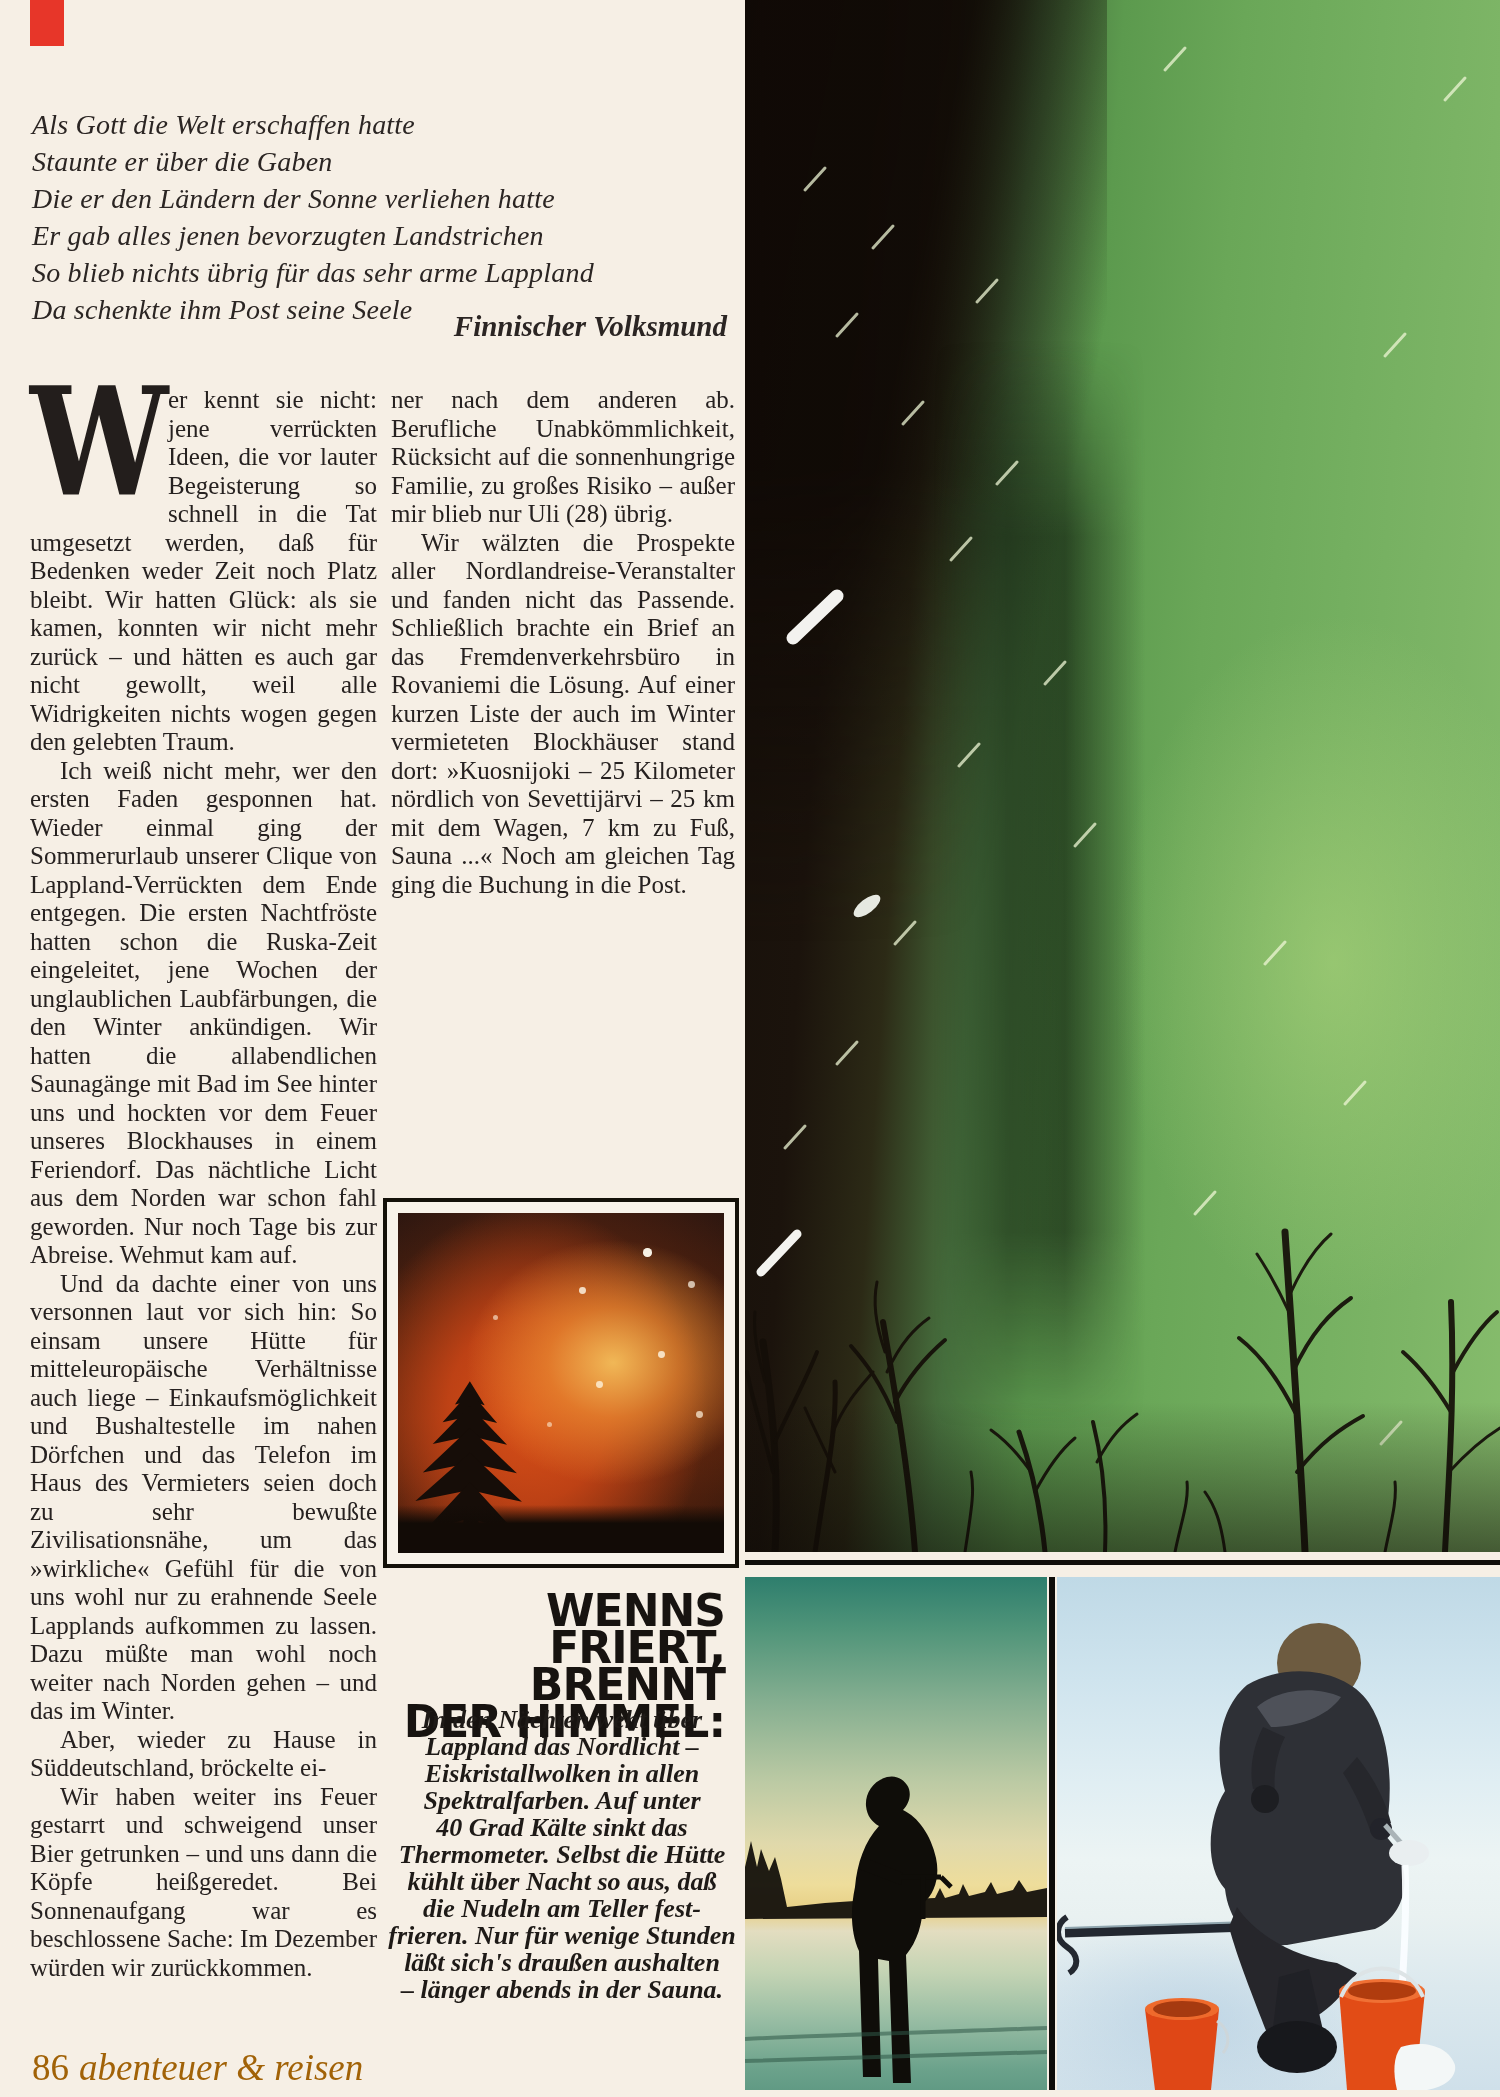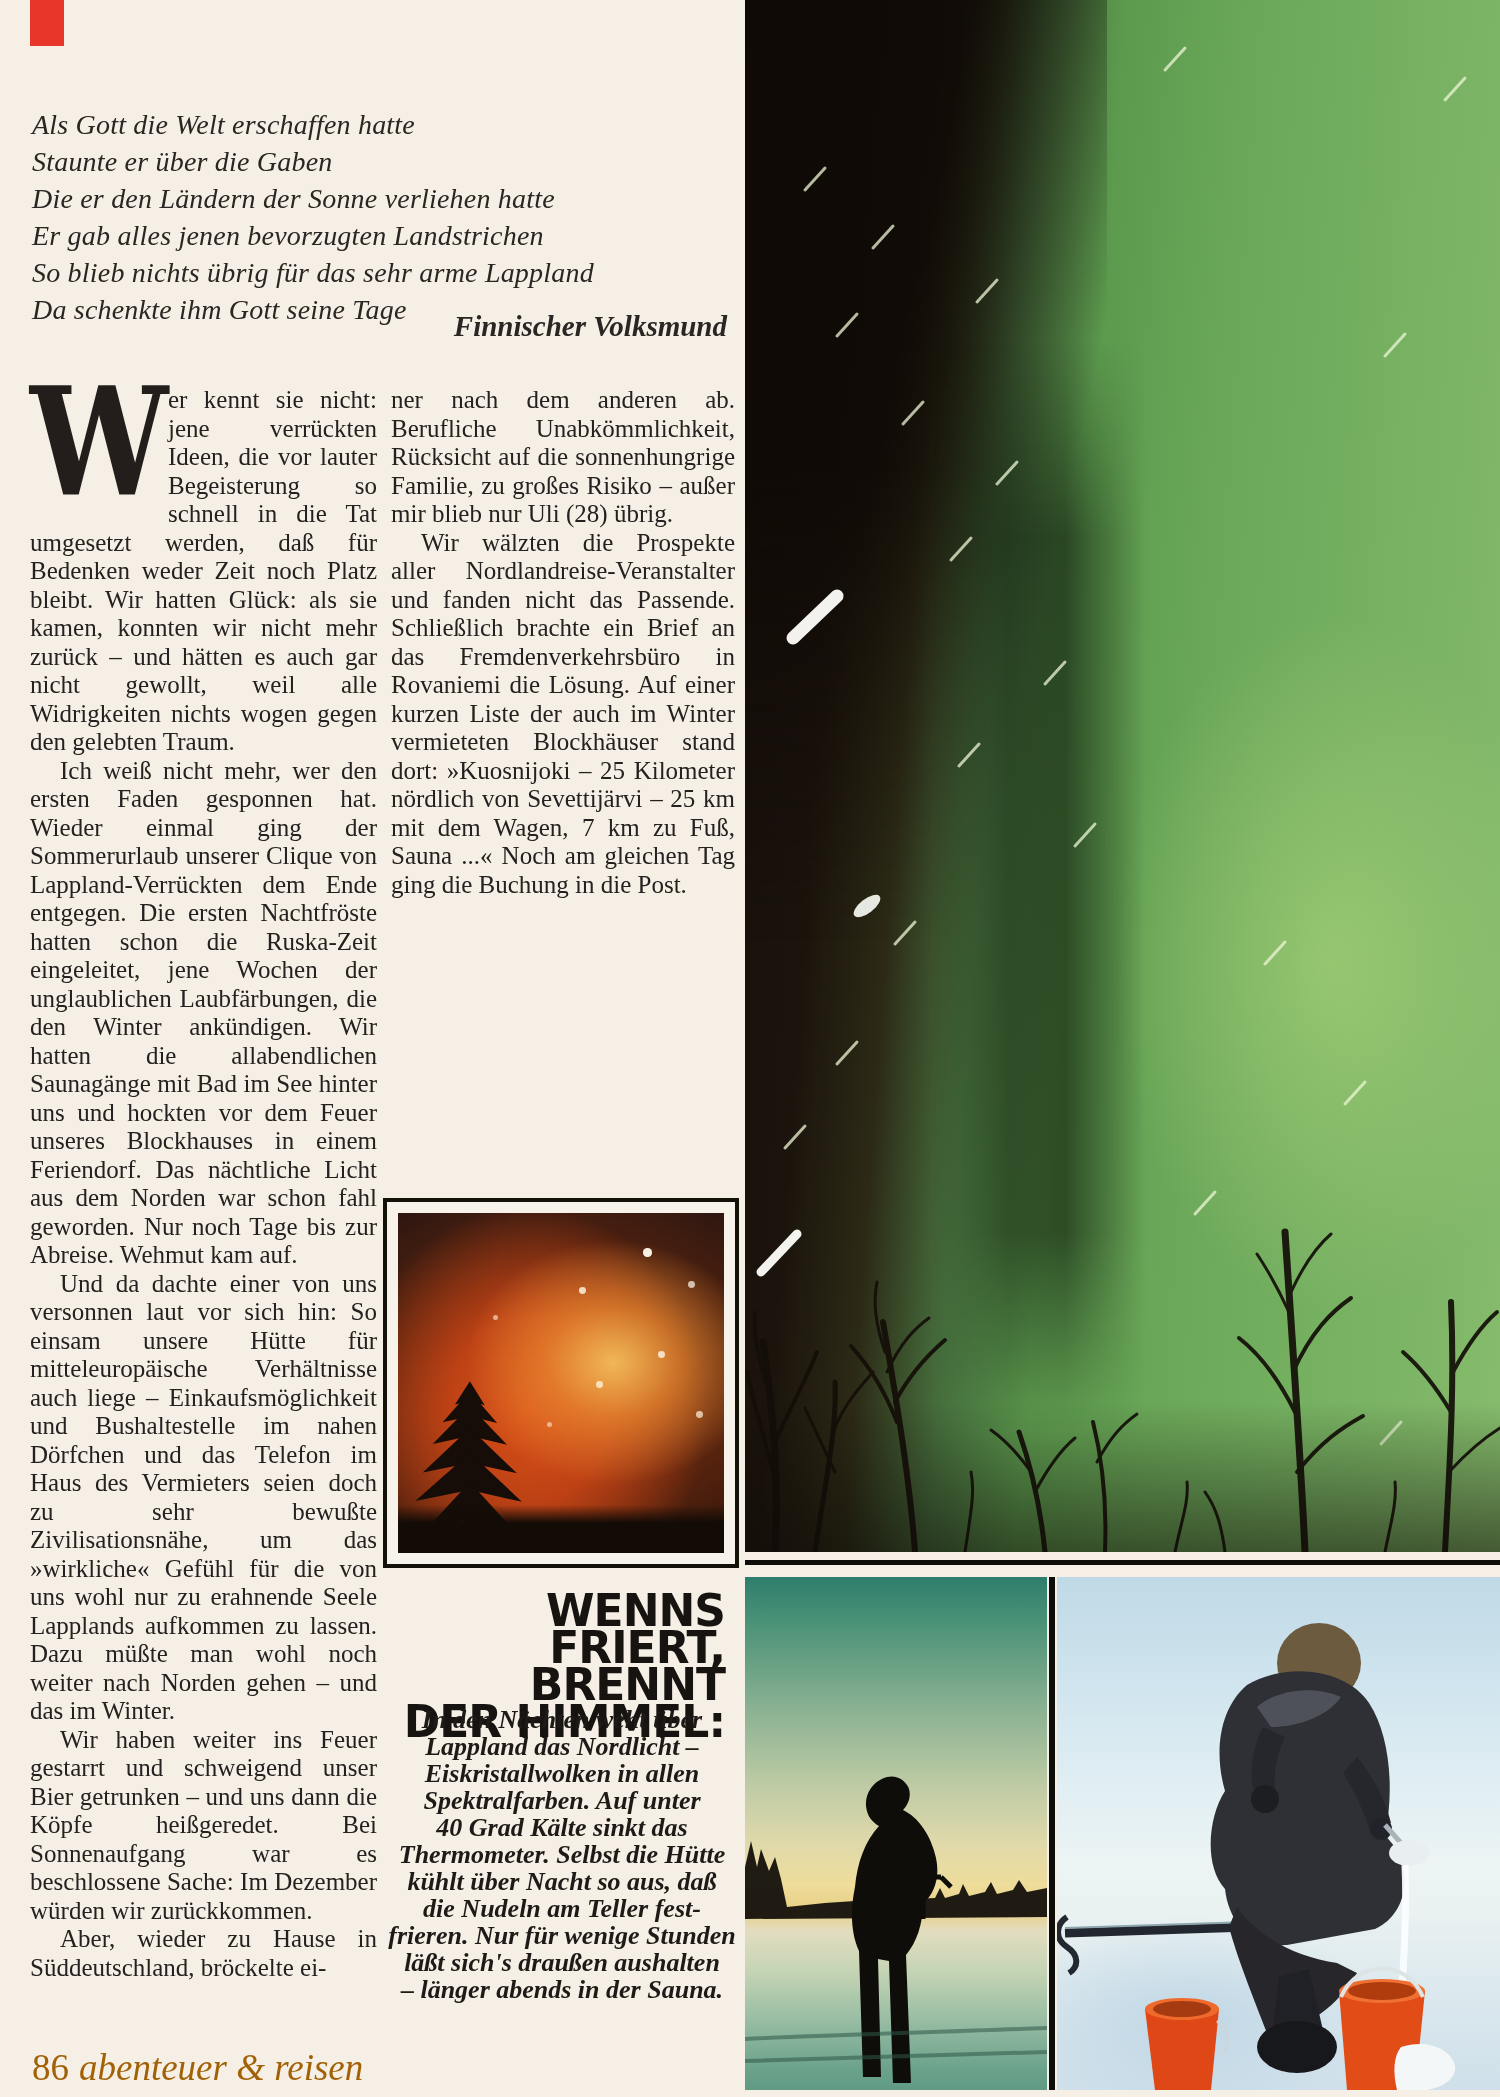--- a/index.html
+++ b/index.html
@@ -87,30 +87,30 @@
 
 <div class="page">
 
   <div class="red-mark"></div>
 
   <div class="poem">Als Gott die Welt erschaffen hatte
 Staunte er über die Gaben
 Die er den Ländern der Sonne verliehen hatte
 Er gab alles jenen bevorzugten Landstrichen
 So blieb nichts übrig für das sehr arme Lappland
-Da schenkte ihm Gott seine Tage</div>
+Da schenkte ihm Post seine Seele</div>
   <div class="poem-attr">Finnischer Volksmund</div>
 
   <div class="col col-left">
     <p><span class="dropcap">W</span><span>er kennt sie nicht: jene verrückten Ideen, die vor lauter Begeisterung so schnell in die Tat umgesetzt werden, daß für Bedenken weder Zeit noch Platz bleibt. Wir hatten Glück: als sie kamen, konnten wir nicht mehr zurück – und hätten es auch gar nicht gewollt, weil alle Widrigkeiten nichts wogen gegen den gelebten Traum.</span></p>
     <div class="plist">
         <p>Ich weiß nicht mehr, wer den ersten Faden gesponnen hat. Wieder einmal ging der Sommerurlaub unserer Clique von Lappland-Verrückten dem Ende entgegen. Die ersten Nachtfröste hatten schon die Ruska-Zeit eingeleitet, jene Wochen der unglaublichen Laubfärbungen, die den Winter ankündigen. Wir hatten die allabendlichen Saunagänge mit Bad im See hinter uns und hockten vor dem Feuer unseres Blockhauses in einem Feriendorf. Das nächtliche Licht aus dem Norden war schon fahl geworden. Nur noch Tage bis zur Abreise. Wehmut kam auf.</p>
         <p>Und da dachte einer von uns versonnen laut vor sich hin: So einsam unsere Hütte für mitteleuropäische Verhältnisse auch liege – Einkaufsmöglichkeit und Bushaltestelle im nahen Dörfchen und das Telefon im Haus des Vermieters seien doch zu sehr bewußte Zivilisationsnähe, um das »wirkliche« Gefühl für die von uns wohl nur zu erahnende Seele Lapplands aufkommen zu lassen. Dazu müßte man wohl noch weiter nach Norden gehen – und das im Winter.</p>
+        <p>Aber, wieder zu Hause in Süddeutschland, bröckelte ei-</p>
         <p>Wir haben weiter ins Feuer gestarrt und schweigend unser Bier getrunken – und uns dann die Köpfe heißgeredet. Bei Sonnenaufgang war es beschlossene Sache: Im Dezember würden wir zurückkommen.</p>
-        <p>Aber, wieder zu Hause in Süddeutschland, bröckelte ei-</p>
       </div>
   </div>
 
   <div class="col col-right">
     <div class="plist plist-right">
         <p>ner nach dem anderen ab. Berufliche Unabkömmlichkeit, Rücksicht auf die sonnenhungrige Familie, zu großes Risiko – außer mir blieb nur Uli (28) übrig.</p>
         <p>Wir wälzten die Prospekte aller Nordlandreise-Veranstalter und fanden nicht das Passende. Schließlich brachte ein Brief an das Fremdenverkehrsbüro in Rovaniemi die Lösung. Auf einer kurzen Liste der auch im Winter vermieteten Blockhäuser stand dort: »Kuosnijoki – 25 Kilometer nördlich von Sevettijärvi – 25 km mit dem Wagen, 7 km zu Fuß, Sauna ...« Noch am gleichen Tag ging die Buchung in die Post.</p>
       </div>
   </div>
 

